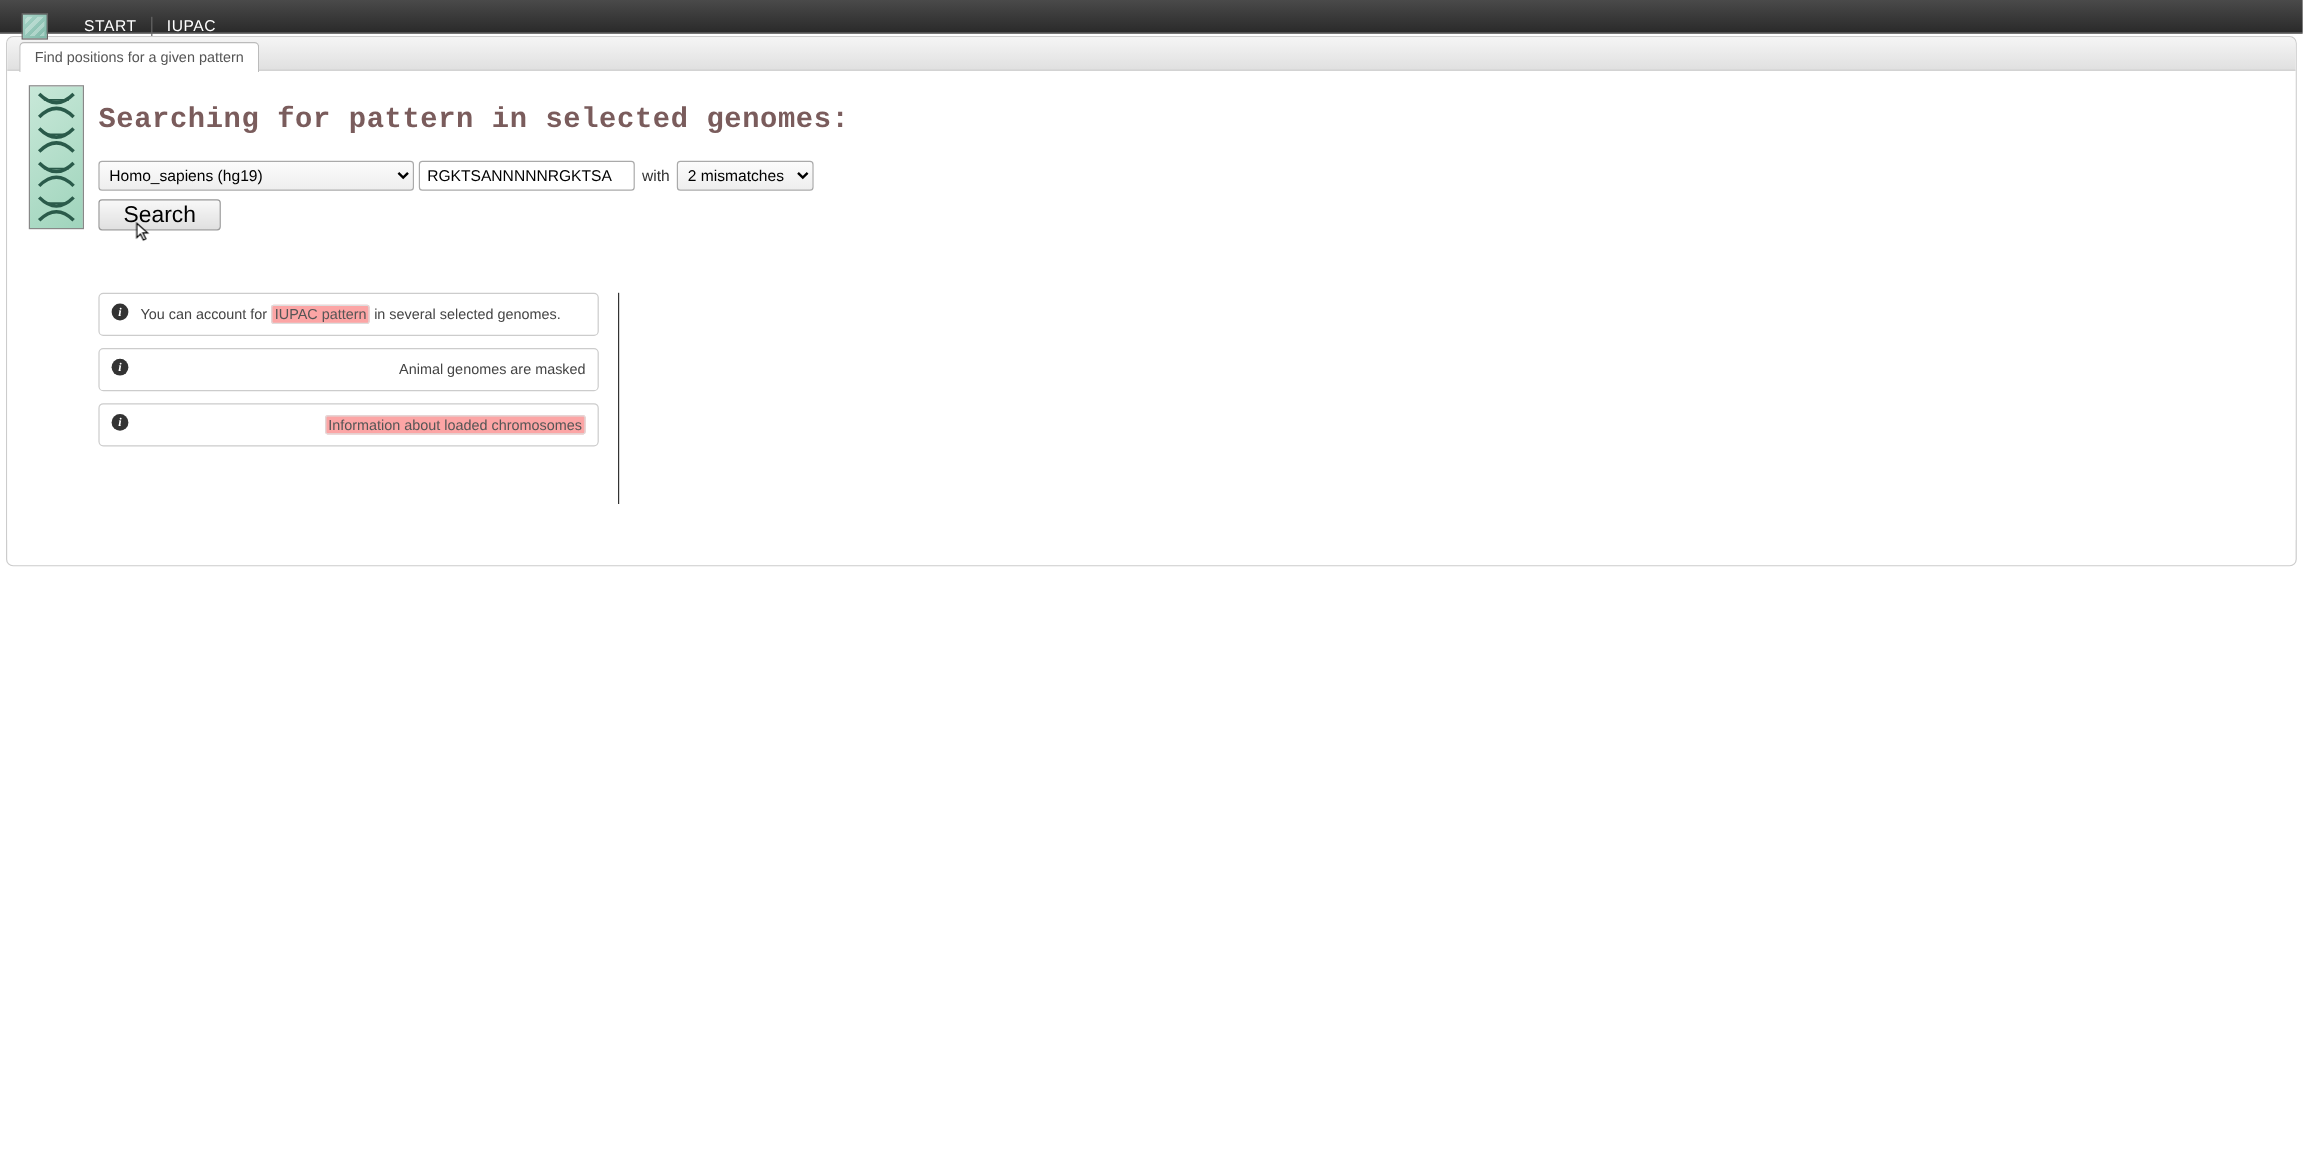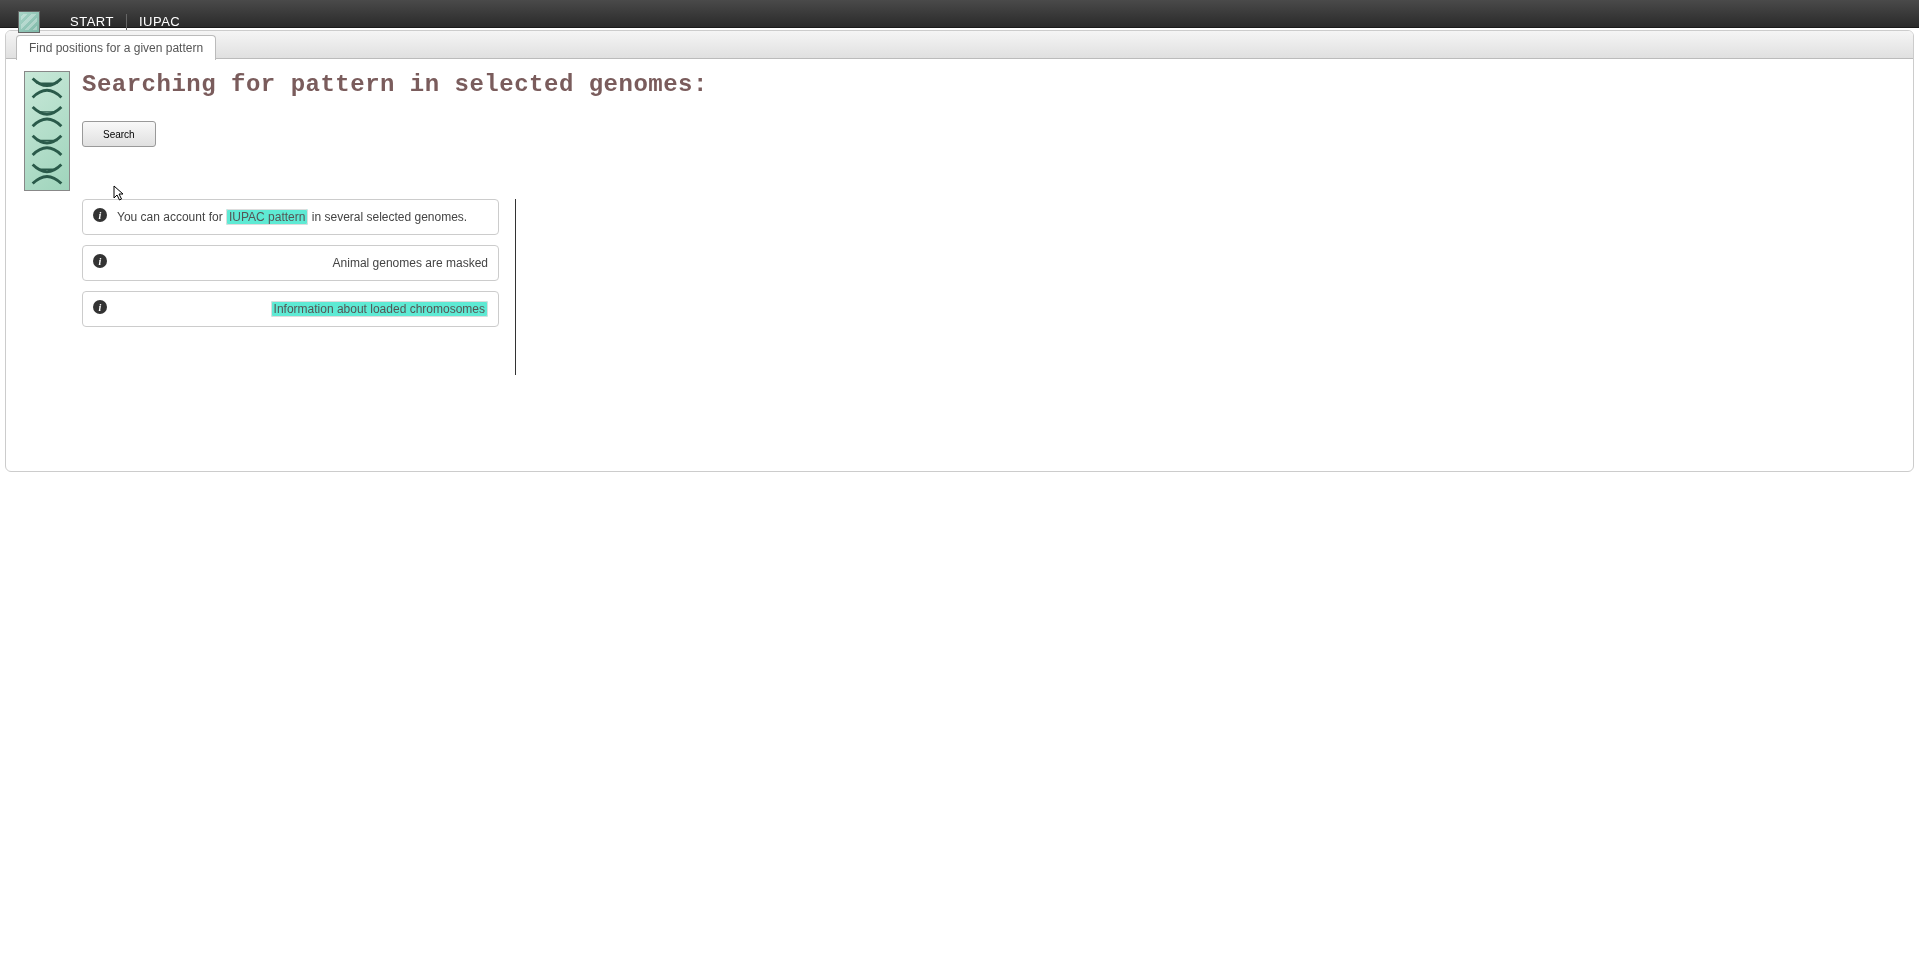--- a/index.html
+++ b/index.html
@@ -121,20 +121,21 @@
       flex: 1;
     }
     
     .page-title {
       font-family: "Courier New", monospace;
       font-size: 24px;
       font-weight: bold;
       color: #7a5c5c;
       margin-bottom: 20px;
       letter-spacing: 0.5px;
+      margin-top: 16px;
     }
     
     .search-row {
       display: flex;
       align-items: center;
       gap: 4px;
       margin-bottom: 4px;
       flex-wrap: wrap;
     }
     
@@ -172,21 +173,21 @@
       font-size: 13px;
       border: 1px solid #aaa;
       border-radius: 3px;
       background: linear-gradient(to bottom, #fcfcfc 0%, #eeeeee 100%);
       font-family: Verdana, Arial, sans-serif;
     }
     
     .search-button {
       height: 26px;
       padding: 2px 20px;
-      font-size: 10px;
+      font-size: 19px;
       border: 1px solid #999;
       border-radius: 3px;
       background: linear-gradient(to bottom, #f8f8f8 0%, #e0e0e0 100%);
       cursor: pointer;
       margin-top: 3px;
       font-family: Verdana, Arial, sans-serif;
     }
     
     .info-section {
       margin-top: 52px;
@@ -231,21 +232,21 @@
       text-align: right;
     }
     
     .info-text-left {
       flex: 1;
       line-height: 1.5;
     }
     
     .link-style {
       color: #555;
-      background: #5eead4;
+      background: #fca5a5;
       border: 1px solid #ddd;
       border-radius: 2px;
       padding: 0 2px;
       cursor: pointer;
     }
     
     .italic-note {
       font-style: italic;
       color: #555;
     }
@@ -289,20 +290,30 @@
         <line x1="12" y1="10" x2="34" y2="10" stroke="#2a5a4a" stroke-width="1.5"></line>
         <line x1="14" y1="40" x2="32" y2="40" stroke="#2a5a4a" stroke-width="1.5"></line>
         <line x1="12" y1="70" x2="34" y2="70" stroke="#2a5a4a" stroke-width="1.5"></line>
         <line x1="14" y1="100" x2="32" y2="100" stroke="#2a5a4a" stroke-width="1.5"></line>
       </svg>
     </div>
 
     <div class="main-content">
       <h1 class="page-title">Searching for pattern in selected genomes:</h1>
       
+      <div class="search-row">
+        <select class="genome-select">
+          <option>Homo_sapiens (hg19)</option>
+        </select>
+        <input type="text" class="pattern-input" value="RGKTSANNNNNRGKTSA" style="">
+        <span class="with-label">with</span>
+        <select class="mismatch-select">
+          <option>2 mismatches</option>
+        </select>
+      </div>
       <button class="search-button">Search</button>
       
       <div class="info-section">
         <div class="info-boxes">
 
           <div class="info-box">
             <div class="info-icon">i</div>
             <div class="info-text-left">
               <span>You can account for </span><span class="link-style">IUPAC pattern</span><span> in several selected genomes.</span>
             </div>

